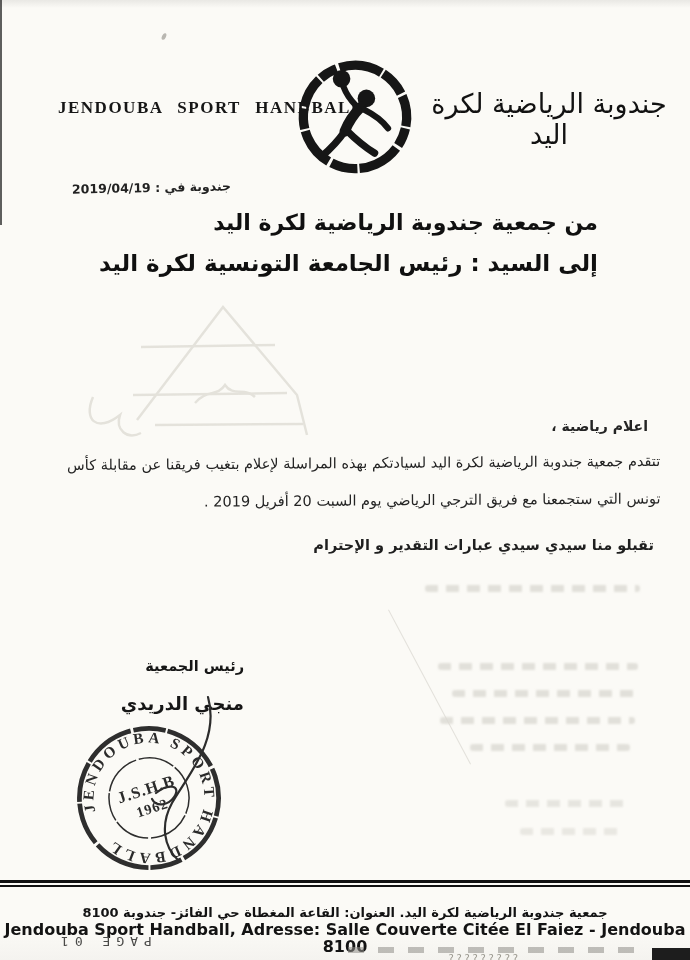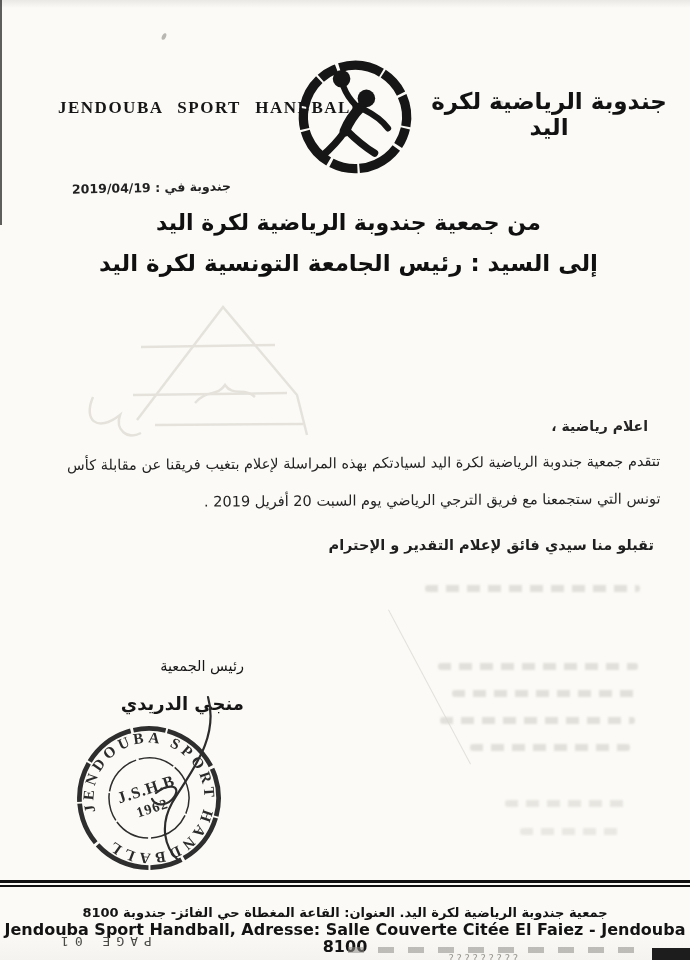--- a/index.html
+++ b/index.html
@@ -17,47 +17,47 @@
   .noise-q{position:absolute;left:448px;top:953px;font-size:10px;color:#9a988f;letter-spacing:2px;
     font-family:"DejaVu Sans Mono",monospace;}
   .page-label{position:absolute;left:55px;top:934px;transform:rotate(180deg);
     font-family:"DejaVu Sans Mono",monospace;font-size:13px;letter-spacing:6px;color:#4a4a48;}
 
   
   .latin-title{position:absolute;left:58px;top:98px;font-family:"Liberation Serif",serif;
     font-size:17px;font-weight:600;letter-spacing:1.5px;word-spacing:9px;color:#161616;}
   .logo{position:absolute;left:293px;top:55px;width:124px;height:124px;}
   .arabic-title{position:absolute;right:16px;top:88px;width:250px;text-align:center;
-    font-size:23px;font-weight:bold;color:#121212;}
+    font-size:27px;font-weight:normal;color:#121212;}
 
   .date-line{position:absolute;left:72px;top:180px;font-size:12.5px;font-weight:600;
     transform:rotate(-1.2deg);color:#222;}
 
   
-  .heading{position:absolute;right:92px;top:203px;text-align:center;line-height:40px;}
+  .heading{position:absolute;right:92px;top:203px;text-align:right;line-height:40px;}
   .heading .h1{font-size:22px;font-weight:bold;color:#101010;}
   .heading .h2{font-size:23px;font-weight:bold;color:#101010;}
 
   
   .bleed-sketch{position:absolute;left:75px;top:285px;width:300px;height:165px;opacity:.9;}
   .bleed-row{position:absolute;filter:blur(1px);opacity:.5;
     background:repeating-linear-gradient(90deg,#c9c7bf 0 13px,transparent 13px 21px);height:7px;border-radius:3px;}
   .fold-line{position:absolute;left:388px;top:610px;width:1px;height:175px;background:#dcdad3;
     transform:rotate(-28deg);transform-origin:top left;opacity:.8;}
 
   
   .subject{position:absolute;right:30px;top:352px;font-size:15px;font-weight:bold;color:#151515;}
   .greeting{position:absolute;right:42px;top:418px;font-size:14px;font-weight:600;color:#242424;}
   .body-line{position:absolute;right:30px;font-size:14.5px;font-weight:500;color:#242424;transform:rotate(-.4deg);}
   .body-1{top:455px;}
   .body-2{top:492px;}
   .closing{position:absolute;right:36px;top:537px;font-size:14.5px;font-weight:600;color:#1f1f1f;}
 
   .signature{position:absolute;right:446px;top:648px;text-align:right;line-height:37px;}
-  .sig-title{font-size:14.5px;font-weight:normal;color:#161616;}
+  .sig-title{font-size:14.5px;font-weight:bold;color:#161616;}
   .sig-name{font-size:18px;font-weight:bold;color:#161616;}
 
   
   .stamp-wrap{position:absolute;left:60px;top:695px;width:200px;height:175px;}
   .stamp-svg{position:absolute;left:8px;top:22px;width:162px;height:162px;transform:rotate(-18deg);opacity:.93;}
   .stamp-outer{fill:none;stroke:#1f1f1f;stroke-width:5;stroke-dasharray:42 2 55 3 34 2 60 3 45 2;}
   .stamp-inner{fill:none;stroke:#1f1f1f;stroke-width:1.6;stroke-dasharray:30 2 45 3 38 2;}
   .stamp-ring-text{font-family:"Liberation Serif",serif;font-size:16px;font-weight:bold;
     letter-spacing:4px;fill:#1b1b1b;}
   .stamp-center{font-family:"Liberation Serif",serif;font-size:17px;font-weight:bold;
@@ -113,21 +113,21 @@
       <path d="M66,62 L200,60"></path>
       <path d="M58,110 L212,108"></path>
       <path d="M80,140 L228,139"></path>
       <path d="M120,118 C132,104 142,112 150,100 C158,112 170,102 180,112"></path>
     </g>
   </svg>
 
   <div class="greeting" dir="rtl">اعلام رياضية ،</div>
   <div class="body-line body-1" dir="rtl">تتقدم جمعية جندوبة الرياضية لكرة اليد لسيادتكم بهذه المراسلة لإعلام بتغيب فريقنا عن مقابلة كأس</div>
   <div class="body-line body-2" dir="rtl">تونس التي ستجمعنا مع فريق الترجي الرياضي يوم السبت 20 أفريل 2019 .</div>
-  <div class="closing" dir="rtl">تقبلو منا سيدي فائق لإعلام التقدير و الإحترام</div>
+  <div class="closing" dir="rtl">تقبلو منا سيدي سيدي عبارات التقدير و الإحترام</div>
 
   <div class="bleed-row" style="left:425px;top:585px;width:215px;"></div>
   <div class="bleed-row" style="left:438px;top:663px;width:200px;"></div>
   <div class="bleed-row" style="left:452px;top:690px;width:185px;"></div>
   <div class="bleed-row" style="left:440px;top:717px;width:195px;"></div>
   <div class="bleed-row" style="left:470px;top:744px;width:160px;"></div>
   <div class="bleed-row" style="left:505px;top:800px;width:120px;opacity:.4;"></div>
   <div class="bleed-row" style="left:520px;top:828px;width:100px;opacity:.35;"></div>
   <div class="fold-line"></div>
 

